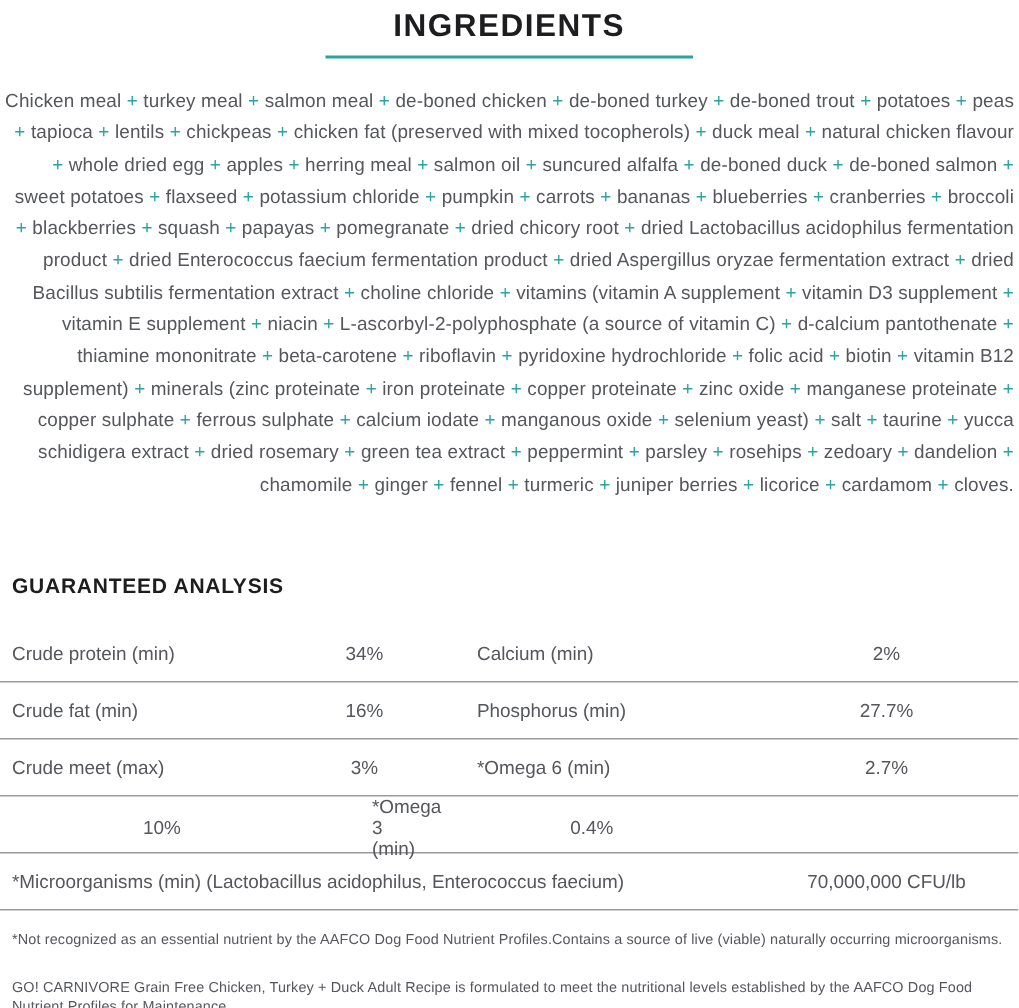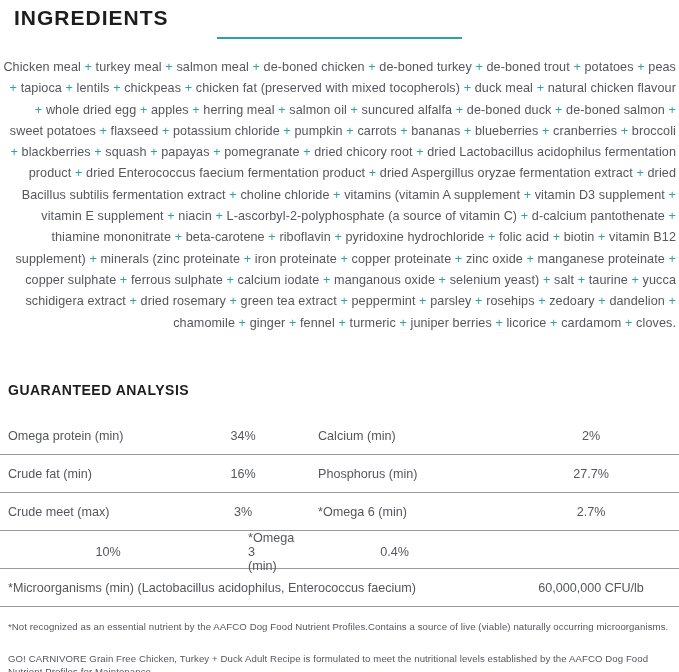--- a/index.html
+++ b/index.html
@@ -4,21 +4,21 @@
 <style>
   :root { --accent:#2AA3A3; --ink:#1D1D1F; --gray:#55575C; --line:#9B9B9B; }
   * { box-sizing:border-box; }
   html,body { margin:0; padding:0; }
   body {
     width:679px; height:672px; background:#ffffff; overflow:hidden;
     font-family:"Liberation Sans", sans-serif; color:var(--gray);
     position:relative;
   }
   .heading1 {
-    margin:6px 14px 0; color:var(--ink);
+    margin:6px 0 0; text-align:center; color:var(--ink);
     font-size:21px; font-weight:bold; letter-spacing:1px;
   }
   .teal-rule {
     width:245px; height:2px; background:var(--accent); margin:7px auto 0;
   }
   .ingredients-text {
     margin:18px 3px 0; text-align:right;
     font-size:12.6px; line-height:21.3px; letter-spacing:0.1px;
   }
   .ingredients-text .plus { color:var(--accent); }
@@ -50,21 +50,21 @@
 <h1 class="heading1">INGREDIENTS</h1>
 <div class="teal-rule"></div>
 
 <p class="ingredients-text">Chicken meal <span class="plus">+</span> turkey meal <span class="plus">+</span> salmon meal <span class="plus">+</span> de-boned chicken <span class="plus">+</span> de-boned turkey <span class="plus">+</span> de-boned trout <span class="plus">+</span> potatoes <span class="plus">+</span> peas <span class="plus">+</span> tapioca <span class="plus">+</span> lentils <span class="plus">+</span> chickpeas <span class="plus">+</span> chicken fat (preserved with mixed tocopherols) <span class="plus">+</span> duck meal <span class="plus">+</span> natural chicken flavour <span class="plus">+</span> whole dried egg <span class="plus">+</span> apples <span class="plus">+</span> herring meal <span class="plus">+</span> salmon oil <span class="plus">+</span> suncured alfalfa <span class="plus">+</span> de-boned duck <span class="plus">+</span> de-boned salmon <span class="plus">+</span> sweet potatoes <span class="plus">+</span> flaxseed <span class="plus">+</span> potassium chloride <span class="plus">+</span> pumpkin <span class="plus">+</span> carrots <span class="plus">+</span> bananas <span class="plus">+</span> blueberries <span class="plus">+</span> cranberries <span class="plus">+</span> broccoli <span class="plus">+</span> blackberries <span class="plus">+</span> squash <span class="plus">+</span> papayas <span class="plus">+</span> pomegranate <span class="plus">+</span> dried chicory root <span class="plus">+</span> dried Lactobacillus acidophilus fermentation product <span class="plus">+</span> dried Enterococcus faecium fermentation product <span class="plus">+</span> dried Aspergillus oryzae fermentation extract <span class="plus">+</span> dried Bacillus subtilis fermentation extract <span class="plus">+</span> choline chloride <span class="plus">+</span> vitamins (vitamin A supplement <span class="plus">+</span> vitamin D3 supplement <span class="plus">+</span> vitamin E supplement <span class="plus">+</span> niacin <span class="plus">+</span> L-ascorbyl-2-polyphosphate (a source of vitamin C) <span class="plus">+</span> d-calcium pantothenate <span class="plus">+</span> thiamine mononitrate <span class="plus">+</span> beta-carotene <span class="plus">+</span> riboflavin <span class="plus">+</span> pyridoxine hydrochloride <span class="plus">+</span> folic acid <span class="plus">+</span> biotin <span class="plus">+</span> vitamin B12 supplement) <span class="plus">+</span> minerals (zinc proteinate <span class="plus">+</span> iron proteinate <span class="plus">+</span> copper proteinate <span class="plus">+</span> zinc oxide <span class="plus">+</span> manganese proteinate <span class="plus">+</span> copper sulphate <span class="plus">+</span> ferrous sulphate <span class="plus">+</span> calcium iodate <span class="plus">+</span> manganous oxide <span class="plus">+</span> selenium yeast) <span class="plus">+</span> salt <span class="plus">+</span> taurine <span class="plus">+</span> yucca schidigera extract <span class="plus">+</span> dried rosemary <span class="plus">+</span> green tea extract <span class="plus">+</span> peppermint <span class="plus">+</span> parsley <span class="plus">+</span> rosehips <span class="plus">+</span> zedoary <span class="plus">+</span> dandelion <span class="plus">+</span> chamomile <span class="plus">+</span> ginger <span class="plus">+</span> fennel <span class="plus">+</span> turmeric <span class="plus">+</span> juniper berries <span class="plus">+</span> licorice <span class="plus">+</span> cardamom <span class="plus">+</span> cloves.</p>
 
 <div class="analysis-section">
   <h2 class="heading2">GUARANTEED ANALYSIS</h2>
 
   <div class="ga-table">
     <div class="ga-row">
-      <div class="ga-label">Omega protein (min)</div>
+      <div class="ga-label">Crude protein (min)</div>
       <div class="ga-value">34%</div>
       <div class="ga-label ga-label2">Calcium (min)</div>
       <div class="ga-value">2%</div>
     </div>
     <div class="ga-sep"></div>
 
     <div class="ga-row">
       <div class="ga-label">Crude fat (min)</div>
       <div class="ga-value">16%</div>
       <div class="ga-label ga-label2">Phosphorus (min)</div>
@@ -82,20 +82,20 @@
 
     <div class="ga-row">
       <div class="ga-value">10%</div>
       <div class="ga-label ga-label2">*Omega 3 (min)</div>
       <div class="ga-value">0.4%</div>
     </div>
     <div class="ga-sep"></div>
 
     <div class="ga-row-full">
       <div class="ga-label">*Microorganisms (min) (Lactobacillus acidophilus, Enterococcus faecium)</div>
-      <div class="ga-value">60,000,000 CFU/lb</div>
+      <div class="ga-value">70,000,000 CFU/lb</div>
     </div>
     <div class="ga-sep"></div>
   </div>
 
   <p class="footnote">*Not recognized as an essential nutrient by the AAFCO Dog Food Nutrient Profiles.Contains a source of live (viable) naturally occurring microorganisms.</p>
   <p class="footnote footnote-formulation">GO! CARNIVORE Grain Free Chicken, Turkey + Duck Adult Recipe is formulated to meet the nutritional levels established by the AAFCO Dog Food Nutrient Profiles for Maintenance.</p>
 </div>
 
 </body></html>

